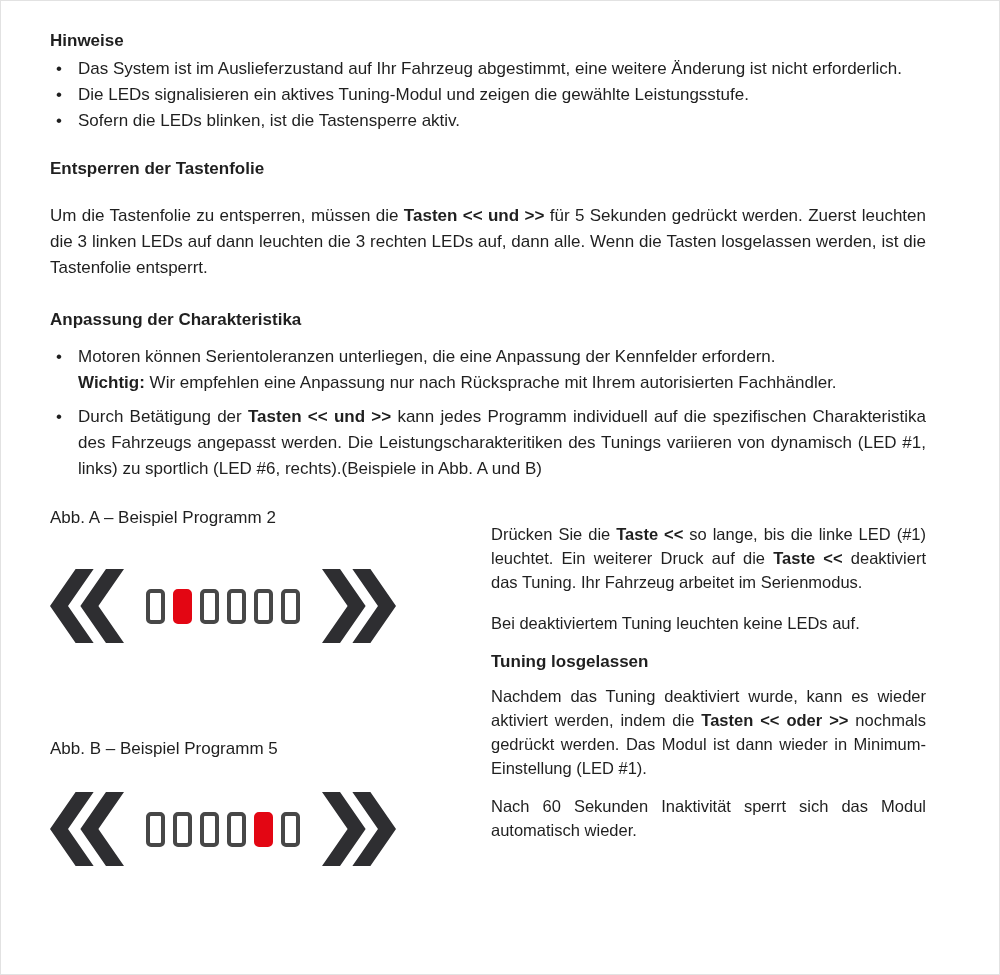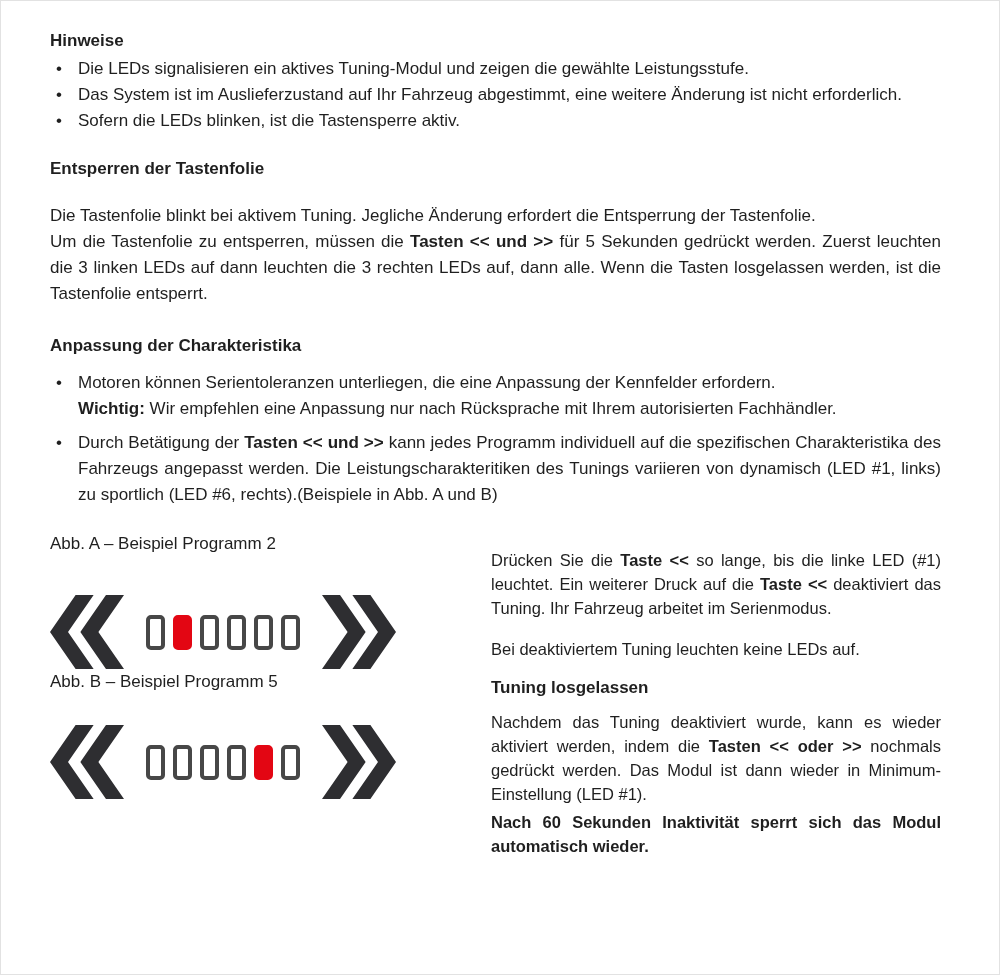--- a/index.html
+++ b/index.html
@@ -9,21 +9,21 @@
   }
   body {
     width: 1000px;
     height: 975px;
     overflow: hidden;
     font-family: "Liberation Sans", sans-serif;
     color: var(--text, #1f1f1f);
     box-shadow: inset 0 0 0 1px var(--page-border, #e2e2e2);
   }
   .page {
-    padding: 30px 59px 0 50px;
+    padding: 30px 74px 0 50px;
     box-sizing: border-box;
   }
   h3 {
     font-size: 17px;
     line-height: 21px;
     margin: 0;
     font-weight: bold;
     color: var(--text, #1f1f1f);
   }
   p { margin: 0; font-size: 17px; line-height: 26px; }
@@ -62,21 +62,21 @@
   .col-left { width: 435px; flex: 0 0 435px; }
   .col-right { flex: 1; }
 
   .fig-label { font-size: 17px; line-height: 22px; }
   .figure {
     display: flex;
     align-items: center;
     margin-top: 38px;
   }
   .figure.fig-b { margin-top: 30px; }
-  .fig-label.label-b { }
+  .fig-label.label-b { margin-top: 93px; }
 
   .chev-svg { width: 74px; height: 78px; display: block; }
   .chev { fill: var(--chevron, #2e2e31); }
 
   .led-strip {
     display: flex;
     gap: 8px;
     margin: 0 22px;
   }
   .led {
@@ -91,40 +91,39 @@
     border-color: var(--led-active, #e30613);
     background: var(--led-active, #e30613);
   }
 
   .col-right h3.rc-h1 { margin-top: 38px; }
   .col-right p { font-size: 16.5px; line-height: 24px; }
   .col-right .p1 { margin-top: 15px; }
   .col-right .p2 { margin-top: 17px; }
   .col-right h3.rc-h2 { margin-top: 16px; }
   .col-right .p3 { margin-top: 12px; }
-  .col-right .p4 { margin-top: 4px; font-weight: bold; }
+  .col-right .p4 { margin-top: 14px; }
 </style>
 </head>
 <body style="--text: #1f1f1f; --chevron: #2e2e31; --led-outline: #474747; --led-active: #e30613; --page-border: #e2e2e2;">
 
 <div class="page">
 
   <section class="sec-hinweise">
     <h3>Hinweise</h3>
     <ul class="bullets">
+      <li><span>Das System ist im Auslieferzustand auf Ihr Fahrzeug abgestimmt, eine weitere Änderung ist nicht erforderlich.</span></li>
       <li><span>Die LEDs signalisieren ein aktives Tuning-Modul und zeigen die gewählte Leistungsstufe.</span></li>
-      <li><span>Das System ist im Auslieferzustand auf Ihr Fahrzeug abgestimmt, eine weitere Änderung ist nicht erforderlich.</span></li>
       <li><span>Sofern die LEDs blinken, ist die Tastensperre aktiv.</span></li>
     </ul>
   </section>
 
   <section class="sec-entsperren">
     <h3>Entsperren der Tastenfolie</h3>
     <div class="entsperren-text">
-      <p>Die Tastenfolie blinkt bei aktivem Tuning. Jegliche Änderung erfordert die Entsperrung der Tastenfolie.</p>
       <p class="just"><span>Um die Tastenfolie zu entsperren, müssen die </span><b>Tasten &lt;&lt; und &gt;&gt;</b><span> für 5 Sekunden gedrückt werden. Zuerst leuchten die 3 linken LEDs auf dann leuchten die 3 rechten LEDs auf, dann alle. Wenn die Tasten losgelassen werden, ist die Tastenfolie entsperrt.</span></p>
     </div>
   </section>
 
   <section class="sec-anpassung">
     <h3>Anpassung der Charakteristika</h3>
     <ul class="bullets">
       <li><span>Motoren können Serientoleranzen unterliegen, die eine Anpassung der Kennfelder erfordern.</span><br><b>Wichtig:</b><span> Wir empfehlen eine Anpassung nur nach Rücksprache mit Ihrem autorisierten Fachhändler.</span></li>
       <li><span>Durch Betätigung der </span><b>Tasten &lt;&lt; und &gt;&gt;</b><span> kann jedes Programm individuell auf die spezifischen Charakteristika des Fahrzeugs angepasst werden. Die Leistungscharakteritiken des Tunings variieren von dynamisch (LED #1, links) zu sportlich (LED #6, rechts).(Beispiele in Abb. A und B)</span></li>
     </ul>

